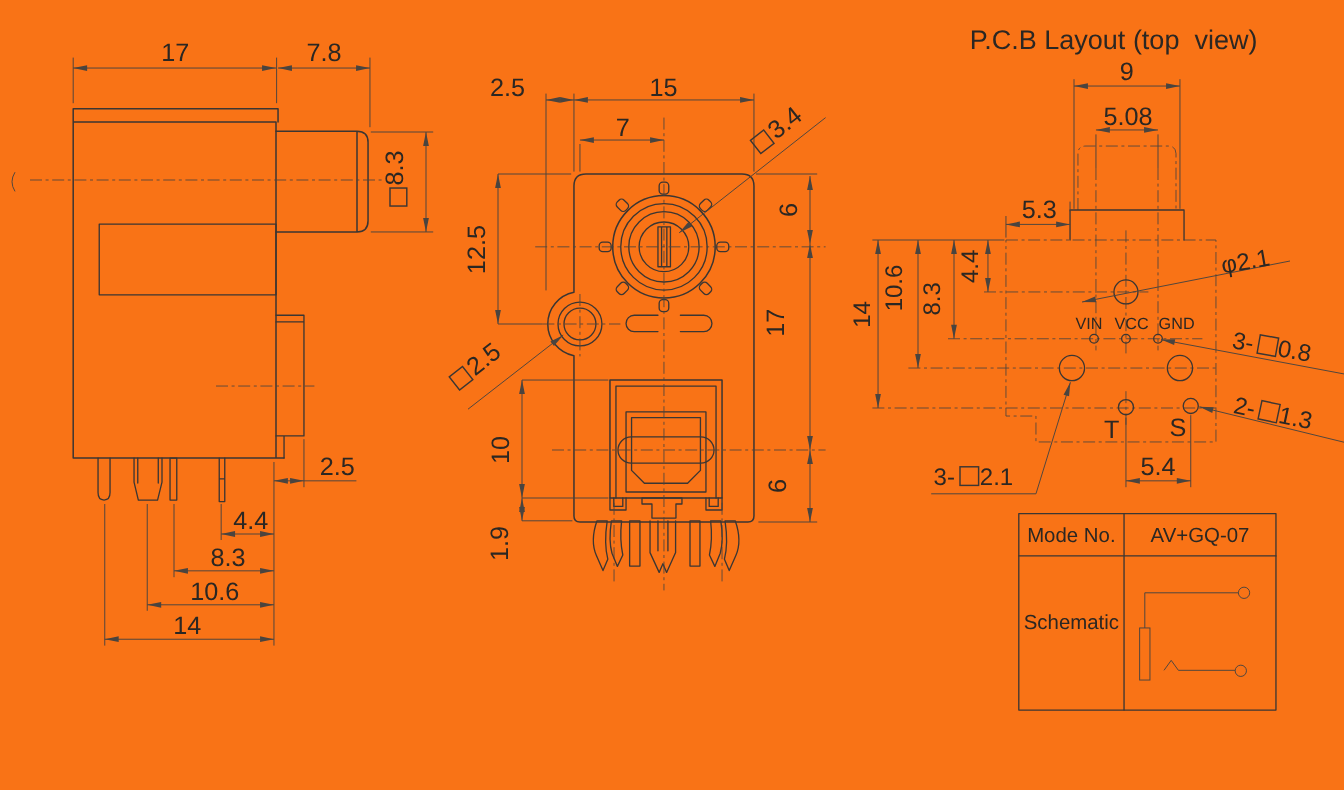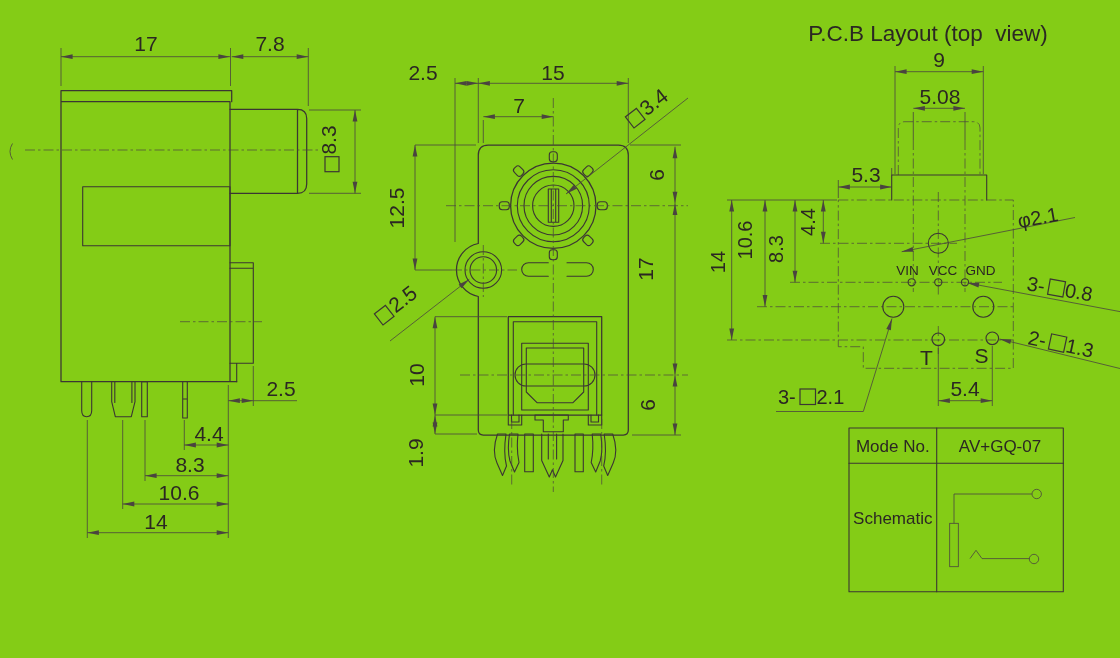--- a/index.html
+++ b/index.html
@@ -1,16 +1,16 @@
 <!DOCTYPE html>
 <html><head>
 <meta charset="utf-8">
 <style>
   html,body{margin:0;padding:0;background:#ffffff;}
-  .stage{position:relative;width:1120px;height:658px;background:#84cc16;overflow:hidden;}
+  .stage{position:relative;width:1120px;height:658px;background:#f97316;overflow:hidden;}
   svg{display:block;}
   svg text{
     fill:#2b2723;
     font-family:"Liberation Sans","DejaVu Sans",sans-serif;
     white-space:pre;
   }
   .ol{stroke:#3b3633;stroke-width:1.25;fill:none;stroke-linejoin:round;stroke-linecap:round;}
   .ol2{stroke:#3b3633;stroke-width:1.1;fill:none;stroke-linejoin:round;stroke-linecap:round;}
   .thin{stroke:#4a443f;stroke-width:0.8;fill:none;}
   .cl{stroke:#4a443f;stroke-width:0.7;fill:none;stroke-dasharray:10 3 2.5 3;}

